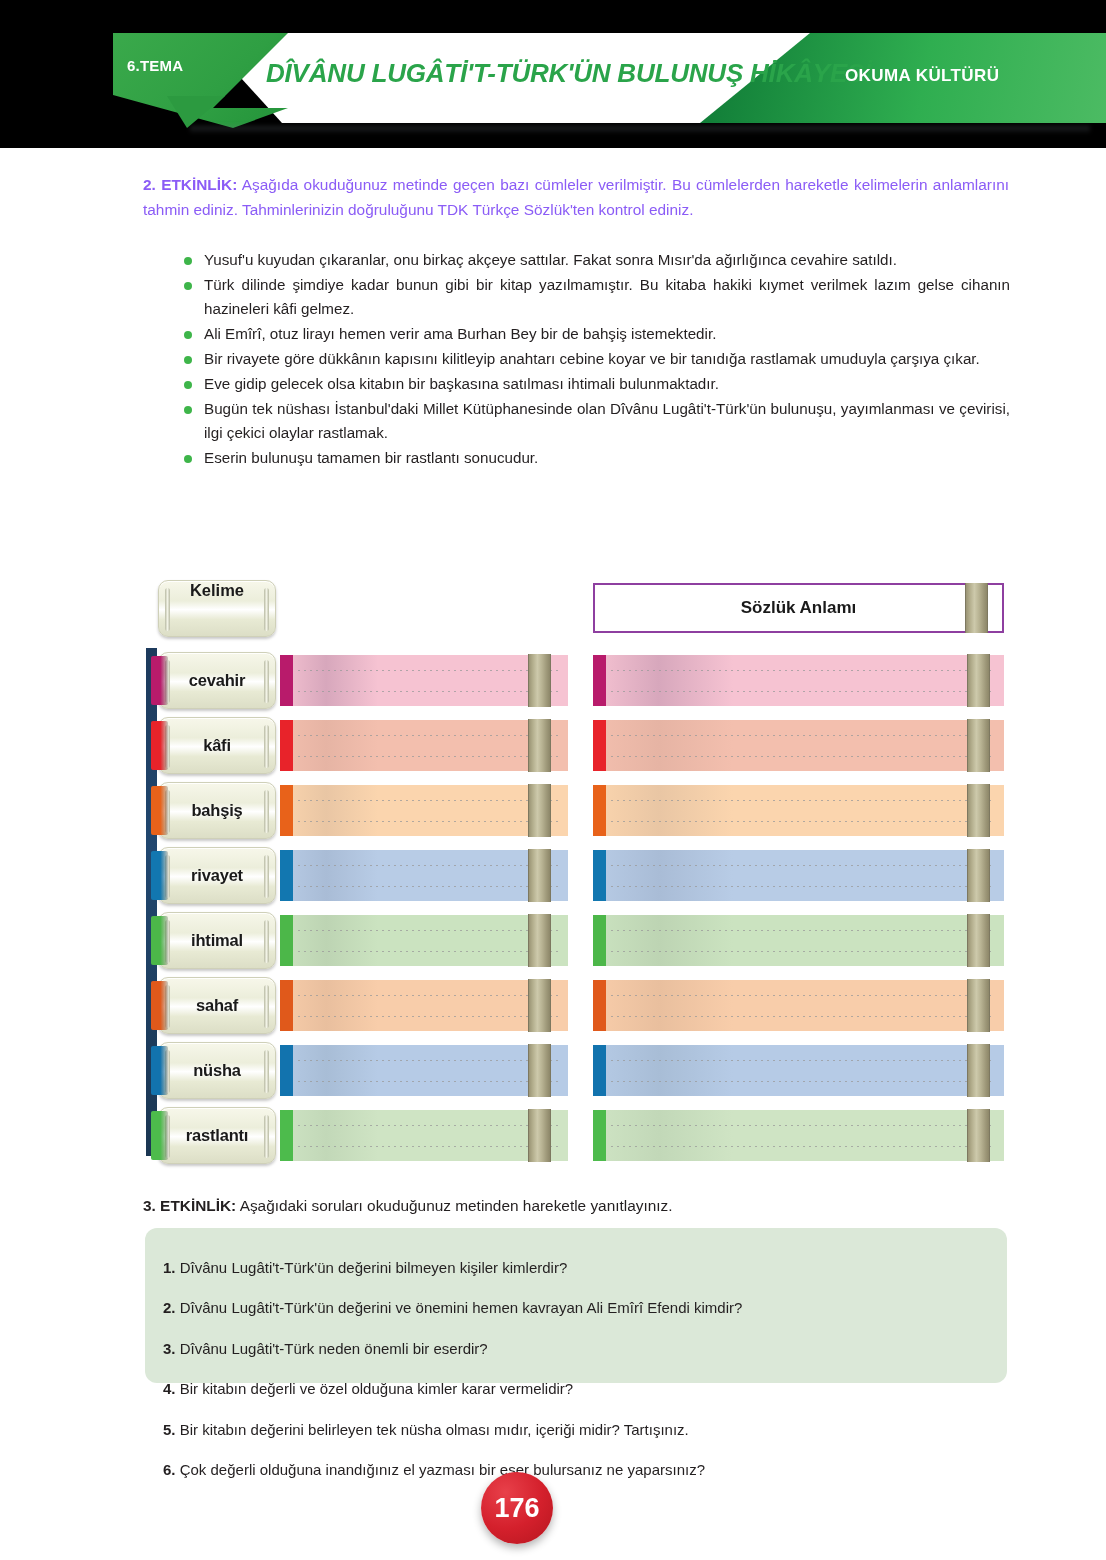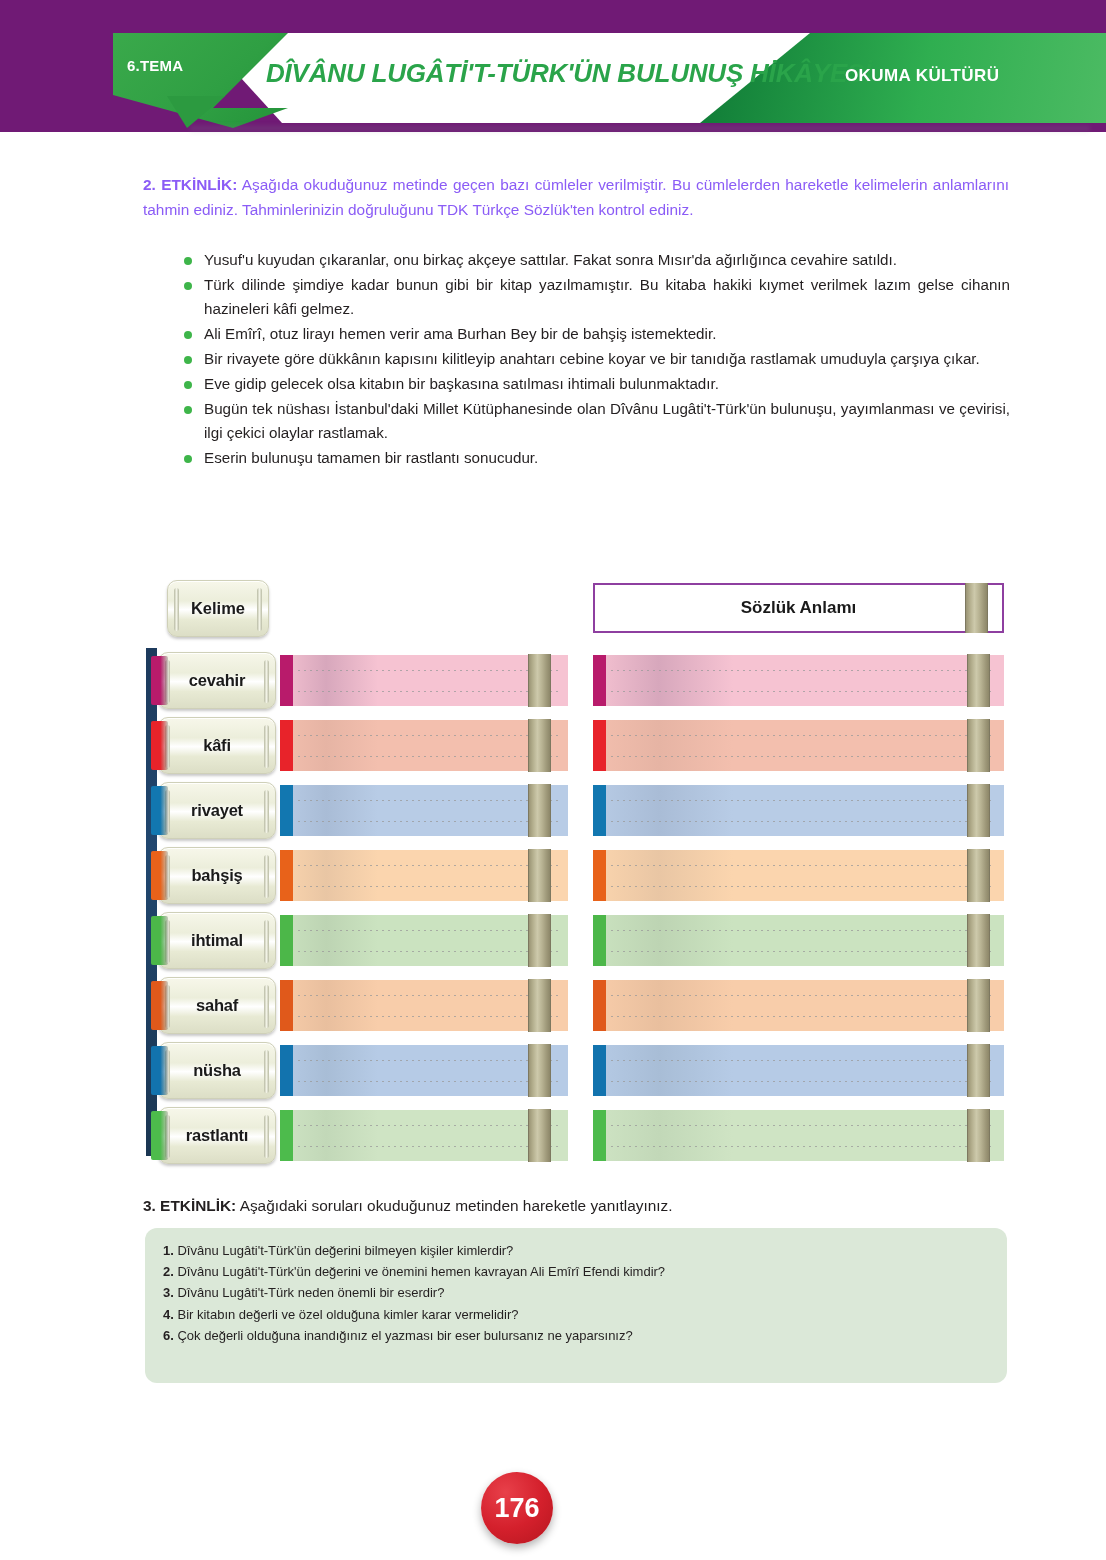--- a/index.html
+++ b/index.html
@@ -11,22 +11,22 @@
     font-family: "Liberation Sans", sans-serif;
     position: relative;
     overflow: hidden;
   }
 
   
   .header-band {
     position: absolute;
     top: 0; left: 0;
     width: 1106px;
-    height: 132px;
-    background: #701a75;
+    height: 148px;
+    background: #000000;
   }
 
   
   .header-white {
     position: absolute;
     top: 33px;
     left: 200px;
     width: 906px;
     height: 90px;
     background: #ffffff;
@@ -262,27 +262,27 @@
     border-left: 1px solid #7d7860;
     border-right: 1px solid #7d7860;
   }
   .bar-a .tab { right: 17px; }
   .bar-b .tab { right: 14px; }
 
   
   .hrow { position: relative; height: 62px; margin-bottom: 8px; }
   .hplate {
     position: absolute;
-    left: 22px; top: 2px;
-    width: 102px; height: 57px;
+    left: 13px; top: 2px;
+    width: 118px; height: 57px;
     border-radius: 10px;
     background: linear-gradient(180deg,#f7f7ea 0%,#eceedb 36%,#ffffff 52%,#e8ead4 70%,#dcdec6 100%);
     border: 1px solid #cfd0b8;
     box-shadow: 0 2px 3px rgba(0,0,0,0.22), inset 0 1px 0 rgba(255,255,255,0.9);
-    display: flex; align-items: center; justify-content: center;
+    display: flex; align-items: flex-start; justify-content: center;
     z-index: 3;
   }
   .hplate::before, .hplate::after {
     content: "";
     position: absolute; top: 7px;
     width: 5px; height: 43px; border-radius: 3px;
     background: linear-gradient(90deg,#b9bba4,#f2f3e6,#b9bba4);
   }
   .hplate::before { left: 6px; }
   .hplate::after  { right: 6px; }
@@ -317,23 +317,24 @@
     top: 1228px;
     left: 145px;
     width: 862px;
     height: 155px;
     background: #dbe8d8;
     border-radius: 12px;
     padding: 12px 18px 10px 18px;
   }
   .qbox ol { list-style: none; }
   .qbox li {
-    font-size: 13px;
+    font-size: 15px;
     line-height: 1.63;
     color: #231f20;
+    margin-top: 16px;
   }
   .qbox li b { font-weight: bold; }
 
   
   .pagenum {
     position: absolute;
     top: 1472px;
     left: 481px;
     width: 72px; height: 72px;
     border-radius: 50%;
@@ -416,51 +417,51 @@
           <div class="tab"></div>
         </div>
         <div class="bar bar-b">
           <div class="bar-fill" style="background: linear-gradient(90deg, rgb(243, 191, 174) 0%, rgb(230, 180, 164) 16%, rgb(243, 191, 174) 34%, rgb(243, 191, 174) 100%);"></div>
           <div class="bar-edge" style="background: rgb(232, 35, 42);"></div>
           <div class="dots"></div>
           <div class="tab"></div>
         </div>
       </div>
       <div class="row">
+        <div class="cap" style="background: linear-gradient(90deg, rgb(232, 98, 26), rgb(232, 98, 26) 55%, rgba(0, 0, 0, 0.18));"></div>
+        <div class="plate">
+          <span class="plate-txt">bahşiş</span>
+        </div>
+        <div class="bar bar-a">
+          <div class="bar-fill" style="background: linear-gradient(90deg, rgb(251, 213, 174) 0%, rgb(233, 198, 164) 16%, rgb(251, 213, 174) 34%, rgb(251, 213, 174) 100%);"></div>
+          <div class="bar-edge" style="background: rgb(232, 98, 26);"></div>
+          <div class="dots"></div>
+          <div class="tab"></div>
+        </div>
+        <div class="bar bar-b">
+          <div class="bar-fill" style="background: linear-gradient(90deg, rgb(251, 213, 174) 0%, rgb(233, 198, 164) 16%, rgb(251, 213, 174) 34%, rgb(251, 213, 174) 100%);"></div>
+          <div class="bar-edge" style="background: rgb(232, 98, 26);"></div>
+          <div class="dots"></div>
+          <div class="tab"></div>
+        </div>
+      </div>
+      <div class="row">
         <div class="cap" style="background: linear-gradient(90deg, rgb(18, 119, 176), rgb(18, 119, 176) 55%, rgba(0, 0, 0, 0.18));"></div>
         <div class="plate">
           <span class="plate-txt">rivayet</span>
         </div>
         <div class="bar bar-a">
           <div class="bar-fill" style="background: linear-gradient(90deg, rgb(184, 204, 230) 0%, rgb(169, 188, 214) 16%, rgb(184, 204, 230) 34%, rgb(184, 204, 230) 100%);"></div>
           <div class="bar-edge" style="background: rgb(18, 119, 176);"></div>
           <div class="dots"></div>
           <div class="tab"></div>
         </div>
         <div class="bar bar-b">
           <div class="bar-fill" style="background: linear-gradient(90deg, rgb(184, 204, 230) 0%, rgb(169, 188, 214) 16%, rgb(184, 204, 230) 34%, rgb(184, 204, 230) 100%);"></div>
           <div class="bar-edge" style="background: rgb(18, 119, 176);"></div>
-          <div class="dots"></div>
-          <div class="tab"></div>
-        </div>
-      </div>
-      <div class="row">
-        <div class="cap" style="background: linear-gradient(90deg, rgb(232, 98, 26), rgb(232, 98, 26) 55%, rgba(0, 0, 0, 0.18));"></div>
-        <div class="plate">
-          <span class="plate-txt">bahşiş</span>
-        </div>
-        <div class="bar bar-a">
-          <div class="bar-fill" style="background: linear-gradient(90deg, rgb(251, 213, 174) 0%, rgb(233, 198, 164) 16%, rgb(251, 213, 174) 34%, rgb(251, 213, 174) 100%);"></div>
-          <div class="bar-edge" style="background: rgb(232, 98, 26);"></div>
-          <div class="dots"></div>
-          <div class="tab"></div>
-        </div>
-        <div class="bar bar-b">
-          <div class="bar-fill" style="background: linear-gradient(90deg, rgb(251, 213, 174) 0%, rgb(233, 198, 164) 16%, rgb(251, 213, 174) 34%, rgb(251, 213, 174) 100%);"></div>
-          <div class="bar-edge" style="background: rgb(232, 98, 26);"></div>
           <div class="dots"></div>
           <div class="tab"></div>
         </div>
       </div>
       <div class="row">
         <div class="cap" style="background: linear-gradient(90deg, rgb(76, 183, 73), rgb(76, 183, 73) 55%, rgba(0, 0, 0, 0.18));"></div>
         <div class="plate">
           <span class="plate-txt">ihtimal</span>
         </div>
         <div class="bar bar-a">
@@ -536,17 +537,18 @@
 <div class="act3">
   <b>3. ETKİNLİK:</b><span> Aşağıdaki soruları okuduğunuz metinden hareketle yanıtlayınız.</span>
 </div>
 
 <div class="qbox">
   <ol id="question-list">
       <li><b>1.</b><span> Dîvânu Lugâti't-Türk'ün değerini bilmeyen kişiler kimlerdir?</span></li>
       <li><b>2.</b><span> Dîvânu Lugâti't-Türk'ün değerini ve önemini hemen kavrayan Ali Emîrî Efendi kimdir?</span></li>
       <li><b>3.</b><span> Dîvânu Lugâti't-Türk neden önemli bir eserdir?</span></li>
       <li><b>4.</b><span> Bir kitabın değerli ve özel olduğuna kimler karar vermelidir?</span></li>
+      <li><b>5.</b><span> Bir kitabın değerini belirleyen tek nüsha olması mıdır, içeriği midir? Tartışınız.</span></li>
       <li><b>6.</b><span> Çok değerli olduğuna inandığınız el yazması bir eser bulursanız ne yaparsınız?</span></li>
     </ol>
 </div>
 
 <div class="pagenum">176</div>
 
 </body></html>

